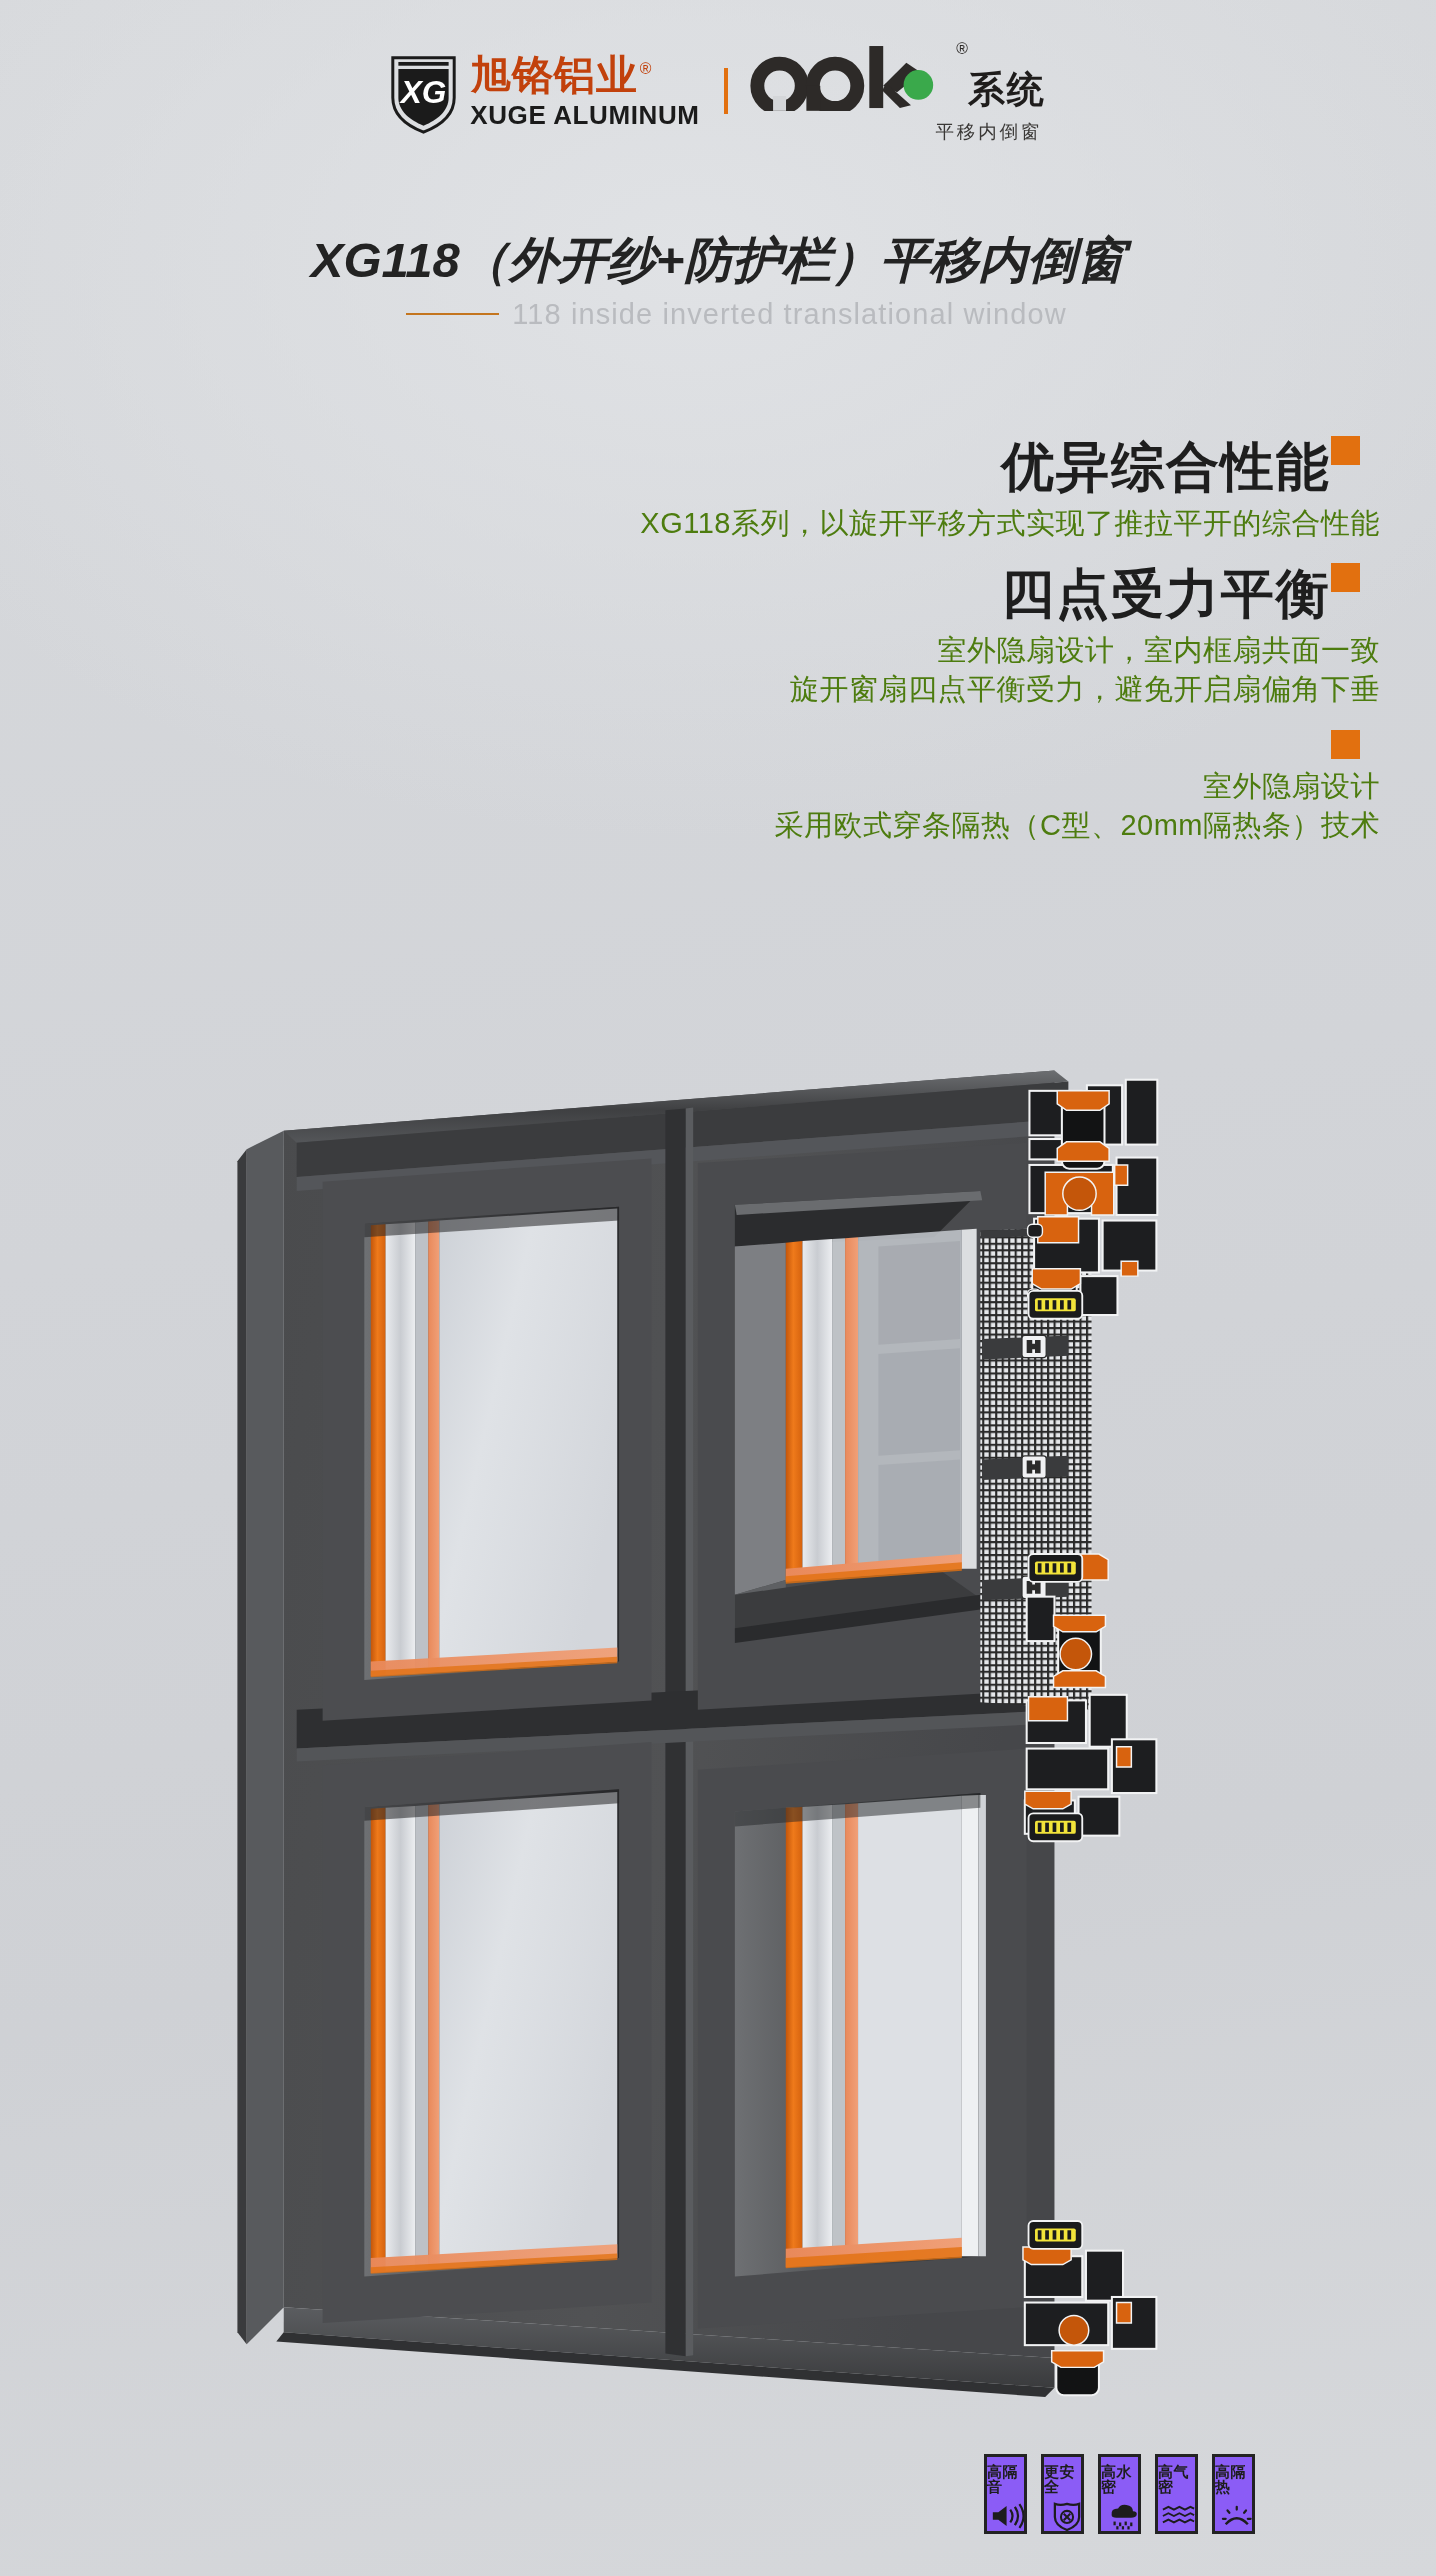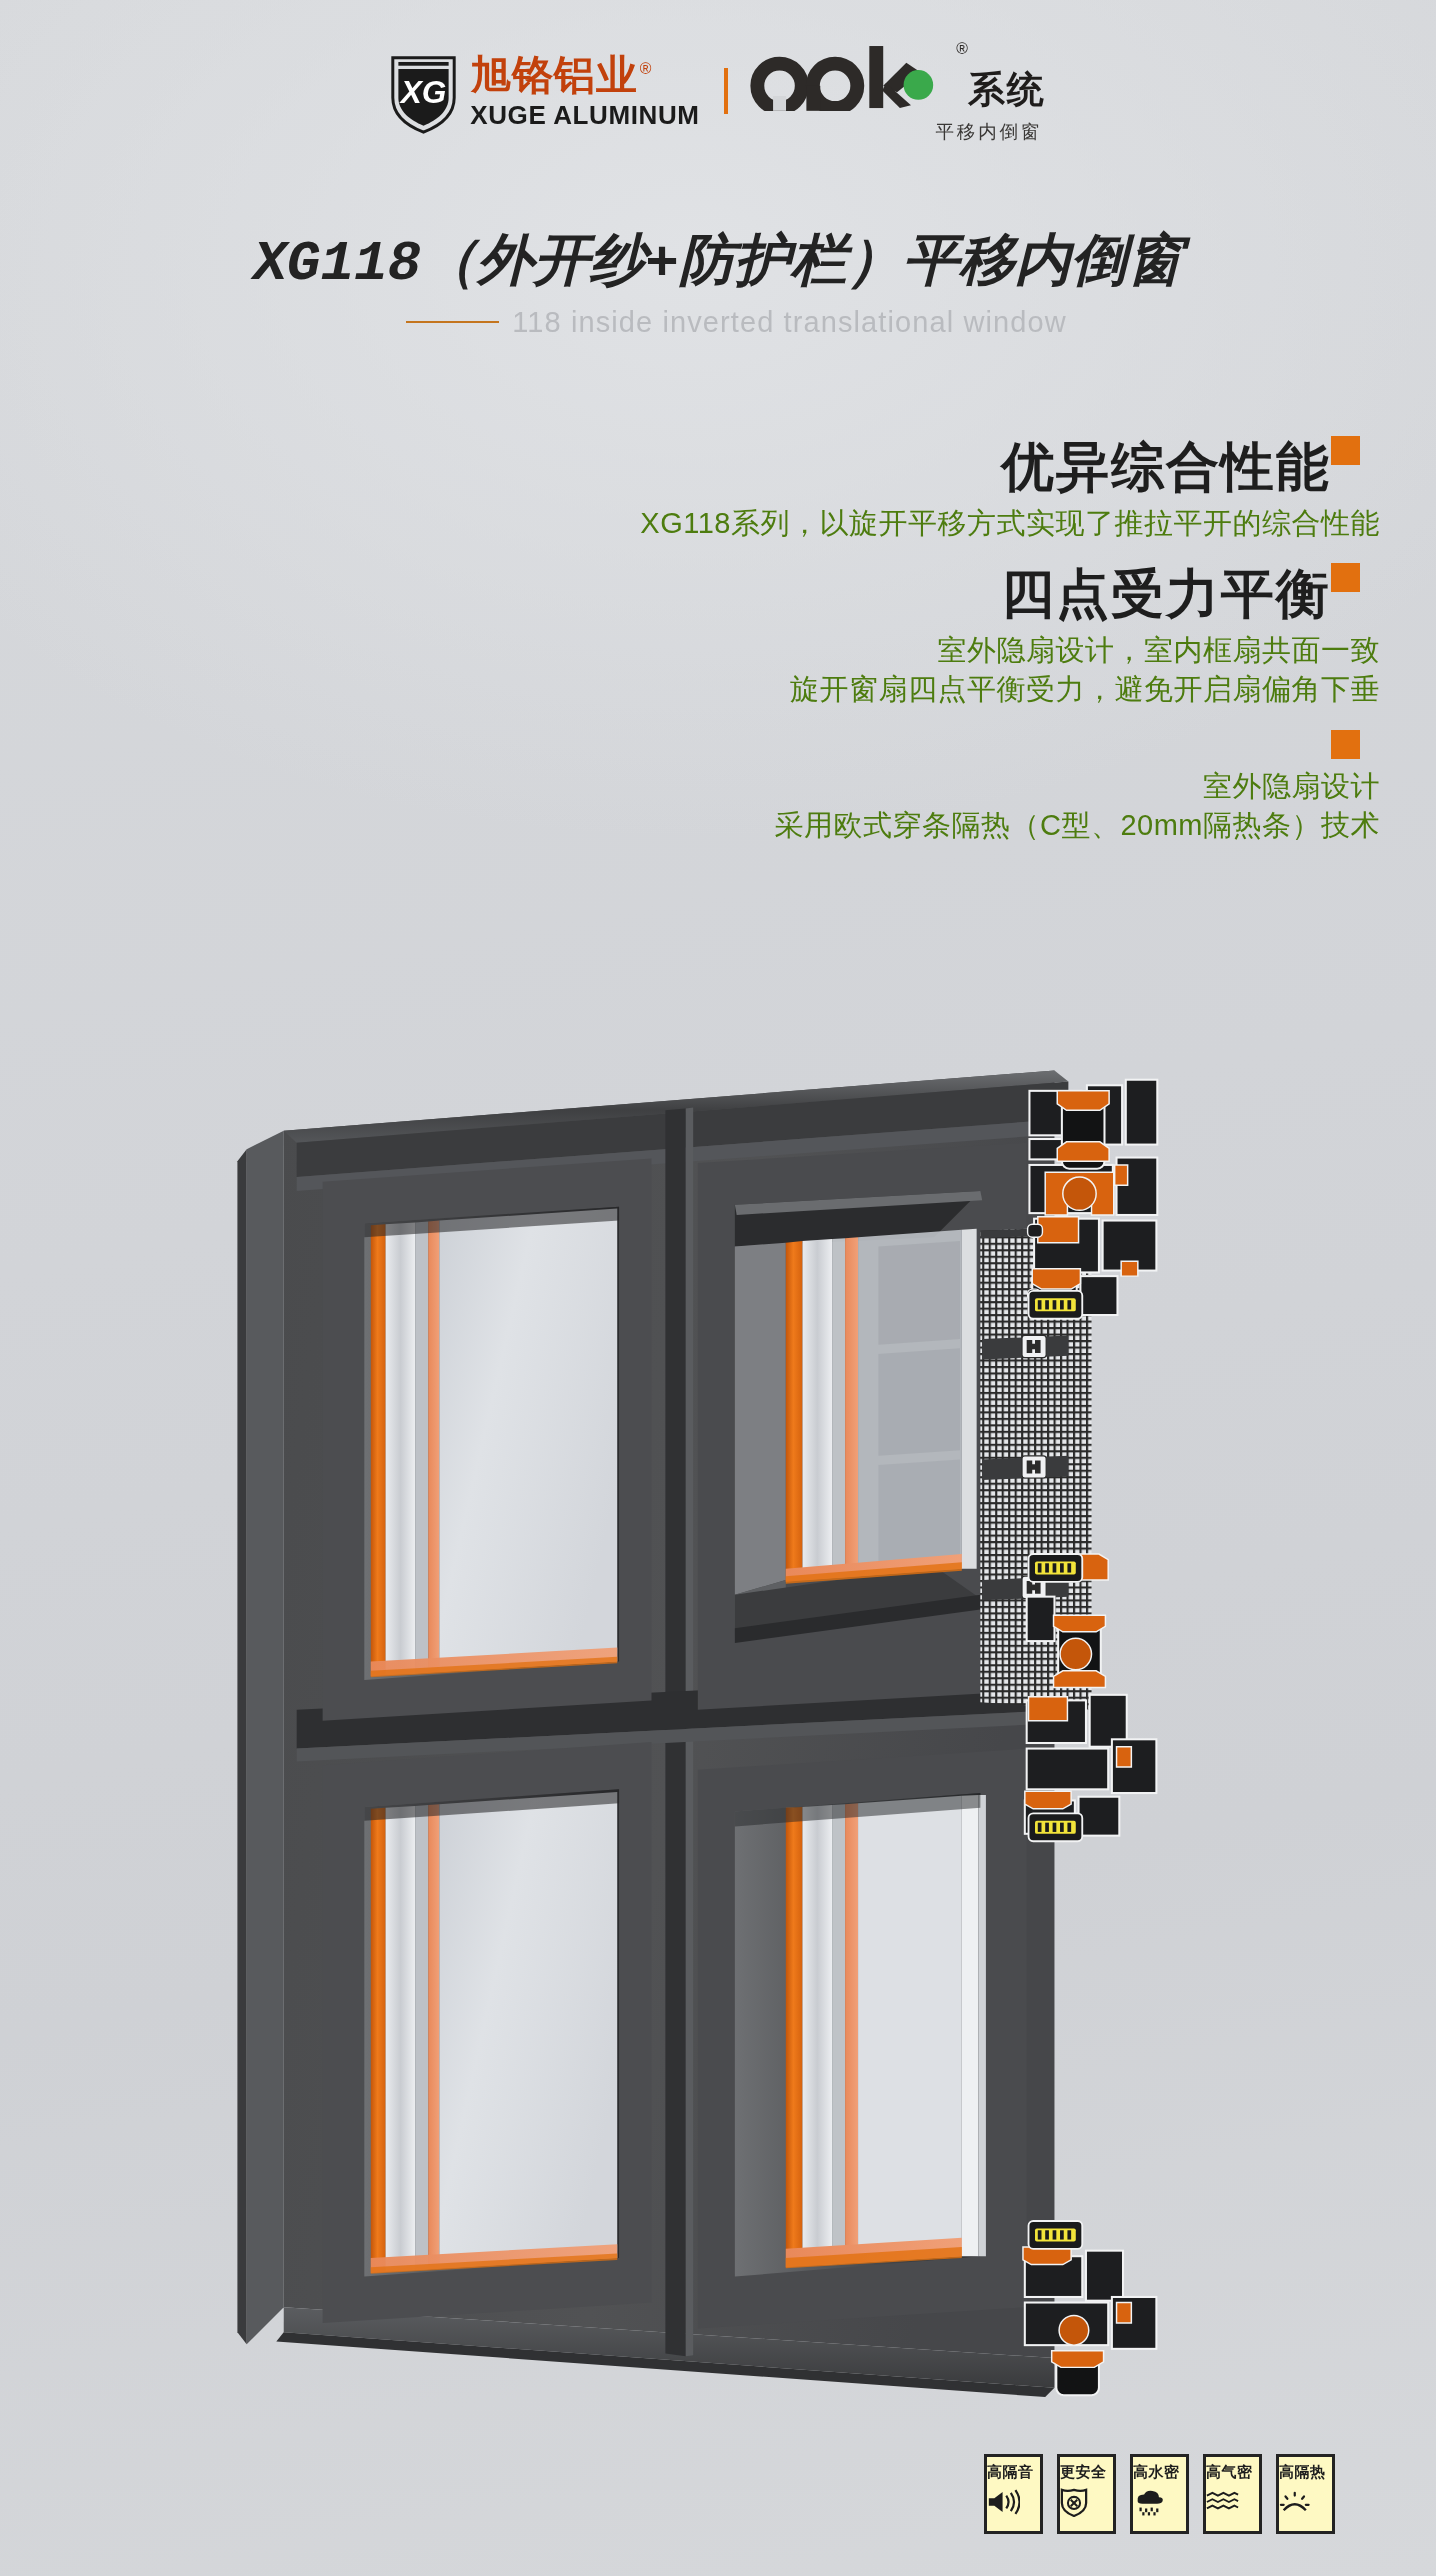--- a/index.html
+++ b/index.html
@@ -29,23 +29,23 @@
   .opk-row { display:flex; align-items:flex-end; }
   .opk-mark { position:relative; }
   .opk-mark svg { display:block; }
   .opk-sup { position:absolute; top:-3.7px; right:-20.4px; font-size:15.8px; color:#2d2a28; }
   .opk-sys { font-size:37px; font-weight:700; color:#1f1d1c; margin-left:20.4px;
              letter-spacing:1.9px; line-height:1; padding-bottom:2.8px; }
   .opk-sub { font-size:18.5px; color:#3a3836; letter-spacing:2.8px; margin-top:8.3px; margin-right:3.7px; }
 
   
   .title-wrap { position:absolute; top:232px; left:0; width:100%; text-align:center; }
-  .title-main { font-size:56px; font-weight:700; font-style:italic; color:#232323;
+  .title-main { font-size:49px; font-weight:700; font-style:italic; color:#232323;
                 letter-spacing:0px; line-height:1.15;
-                font-family:Liberation Mono, monospace; }
+                font-family:Liberation Sans, sans-serif; }
   .title-sub-row { display:flex; align-items:center; justify-content:center;
                    margin-top:9.3px; padding-left:37px; }
   .title-rule { width:93px; height:1.9px; background:#c4751e; margin-right:13px; }
   .title-sub { font-size:29px; color:#b9bbbf; letter-spacing:1.1px; font-weight:400; }
 
   
   .features { position:absolute; top:436px; right:56px; width:1066px; text-align:right; }
   .feat { margin-bottom:20.4px; }
   .feat-head { display:flex; align-items:flex-start; justify-content:flex-end; }
   .bullet { width:29px; height:29px; background:#e2700f; margin-right:20.4px; flex:none; }
@@ -56,22 +56,22 @@
                letter-spacing:0.5px; }
   .feat-desc div { white-space:nowrap; }
   .f3 .feat-desc { margin-top:7.4px; }
 
   
   .product { position:absolute; left:230px; top:1061px; width:931px; height:1339px; }
   .product svg { display:block; }
 
   
   .badges { position:absolute; left:984px; top:2454px; display:flex; gap:14px; }
-  .badge { width:59px; height:80px; border:3.2px solid #232323; background:#fef9c3;
-           display:flex; flex-direction:column; align-items:flex-start;
+  .badge { width:43px; height:80px; border:3.2px solid #232323; background:#8b5cf6;
+           display:flex; flex-direction:column; align-items:flex-end;
            justify-content:flex-start; padding-top:6.5px; }
   .badge-label { font-size:15px; font-weight:700; color:#1d1d1d; letter-spacing:0.5px;
                  line-height:1; }
   .badge-ico { margin-top:7.4px; height:31.5px; display:flex; align-items:center;
                justify-content:center; }
   .badge-ico svg { display:block; }
 </style>
 </head>
 <body>
 

